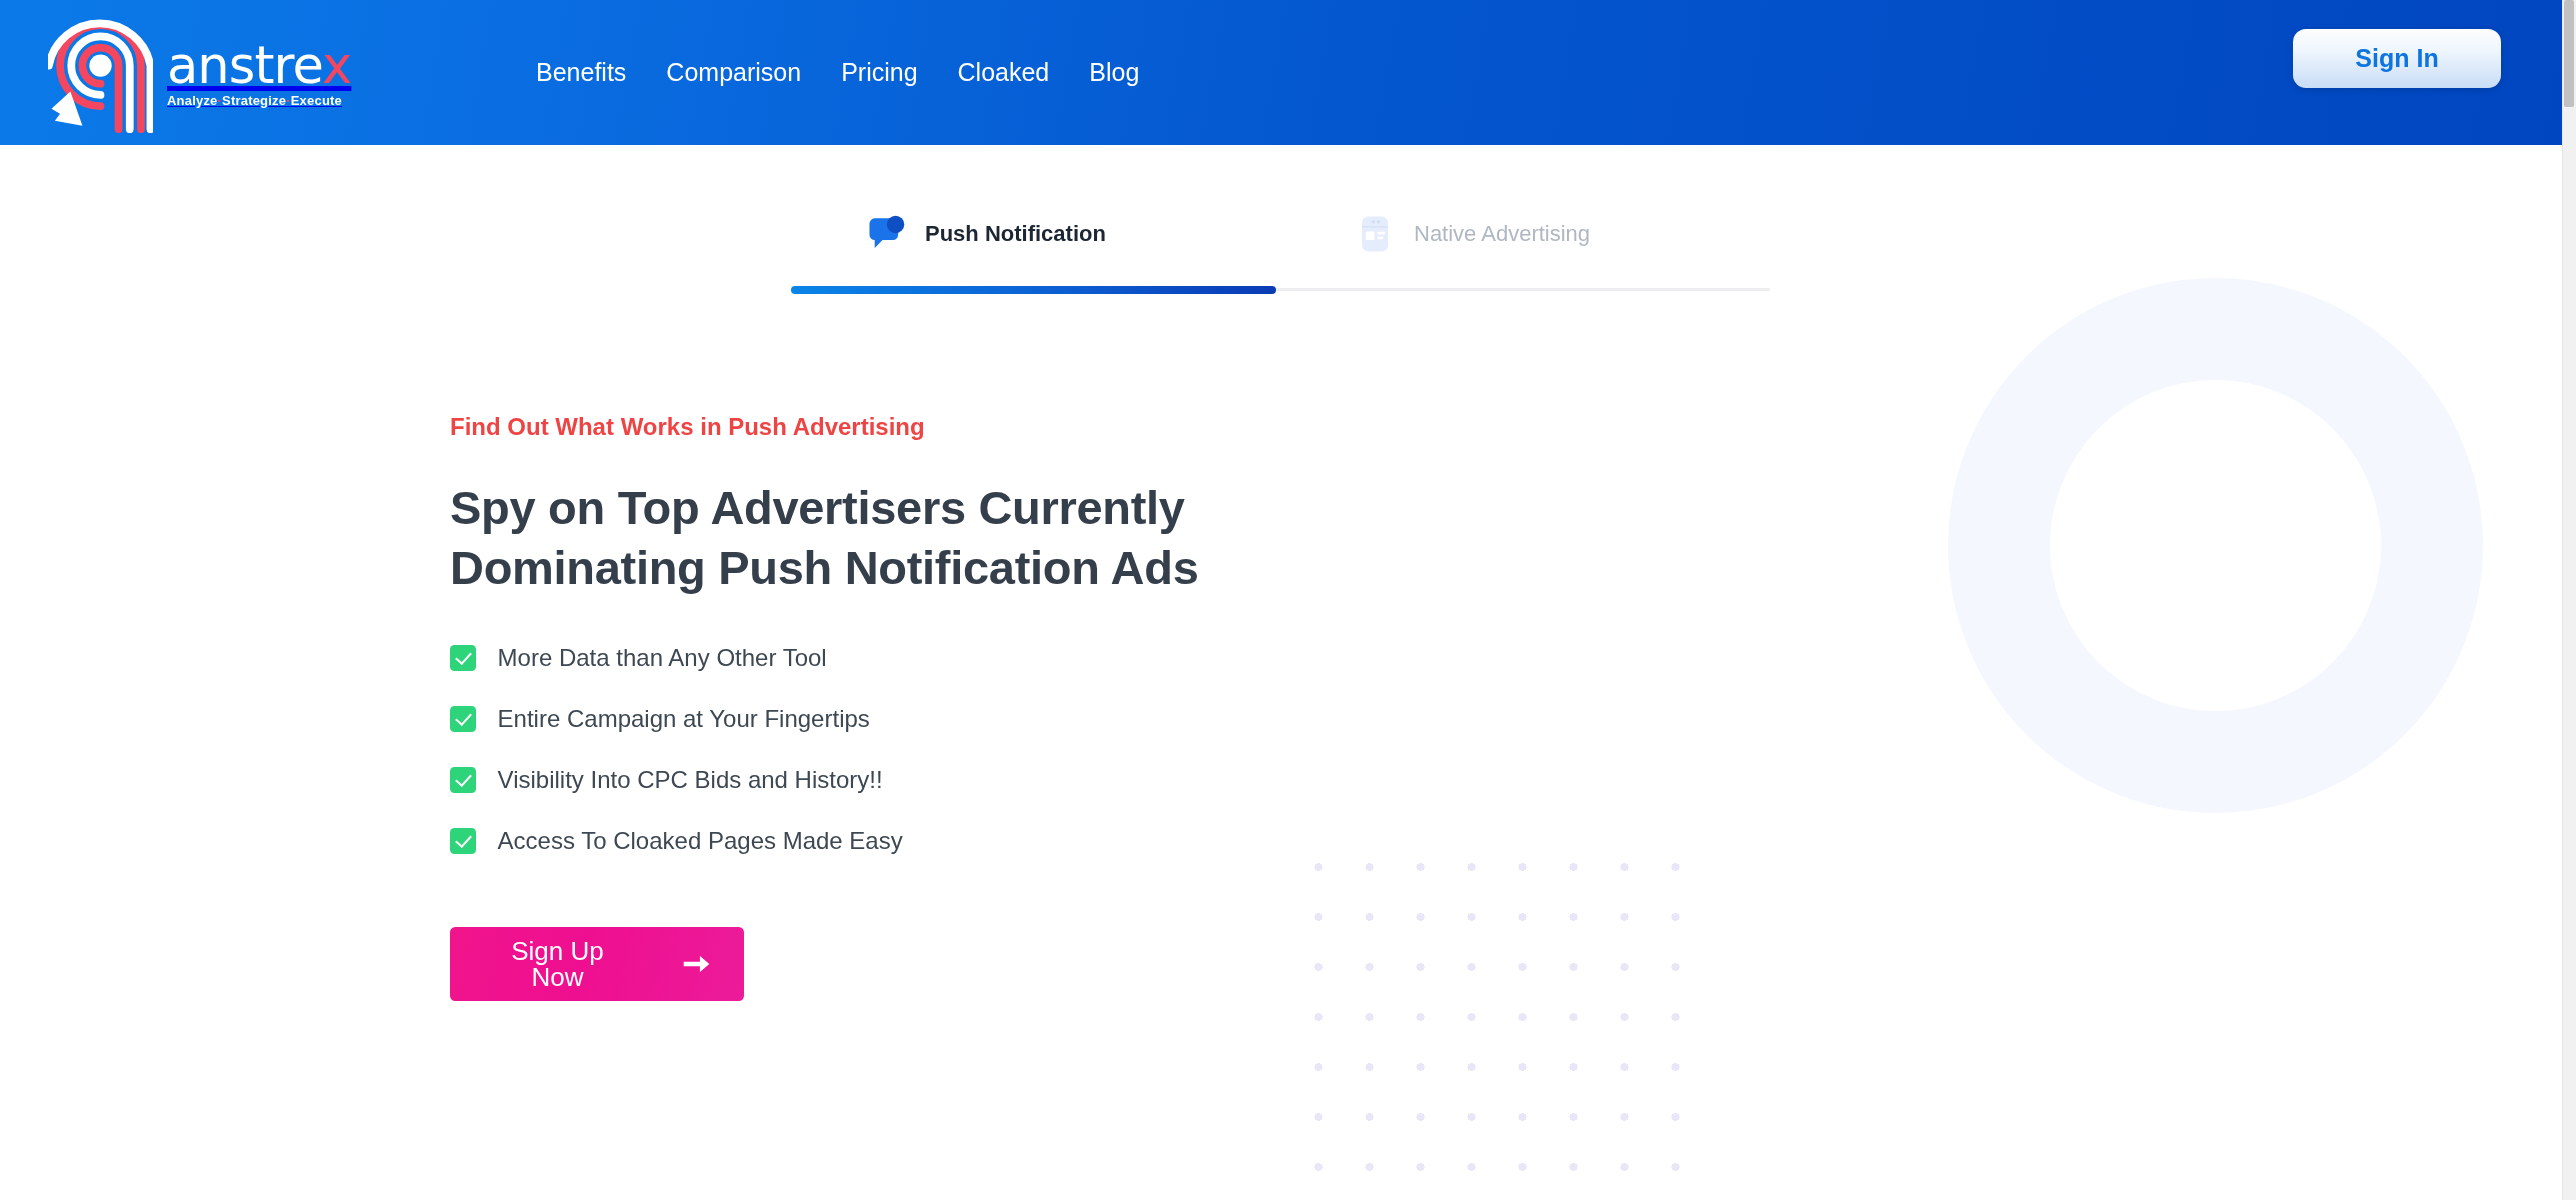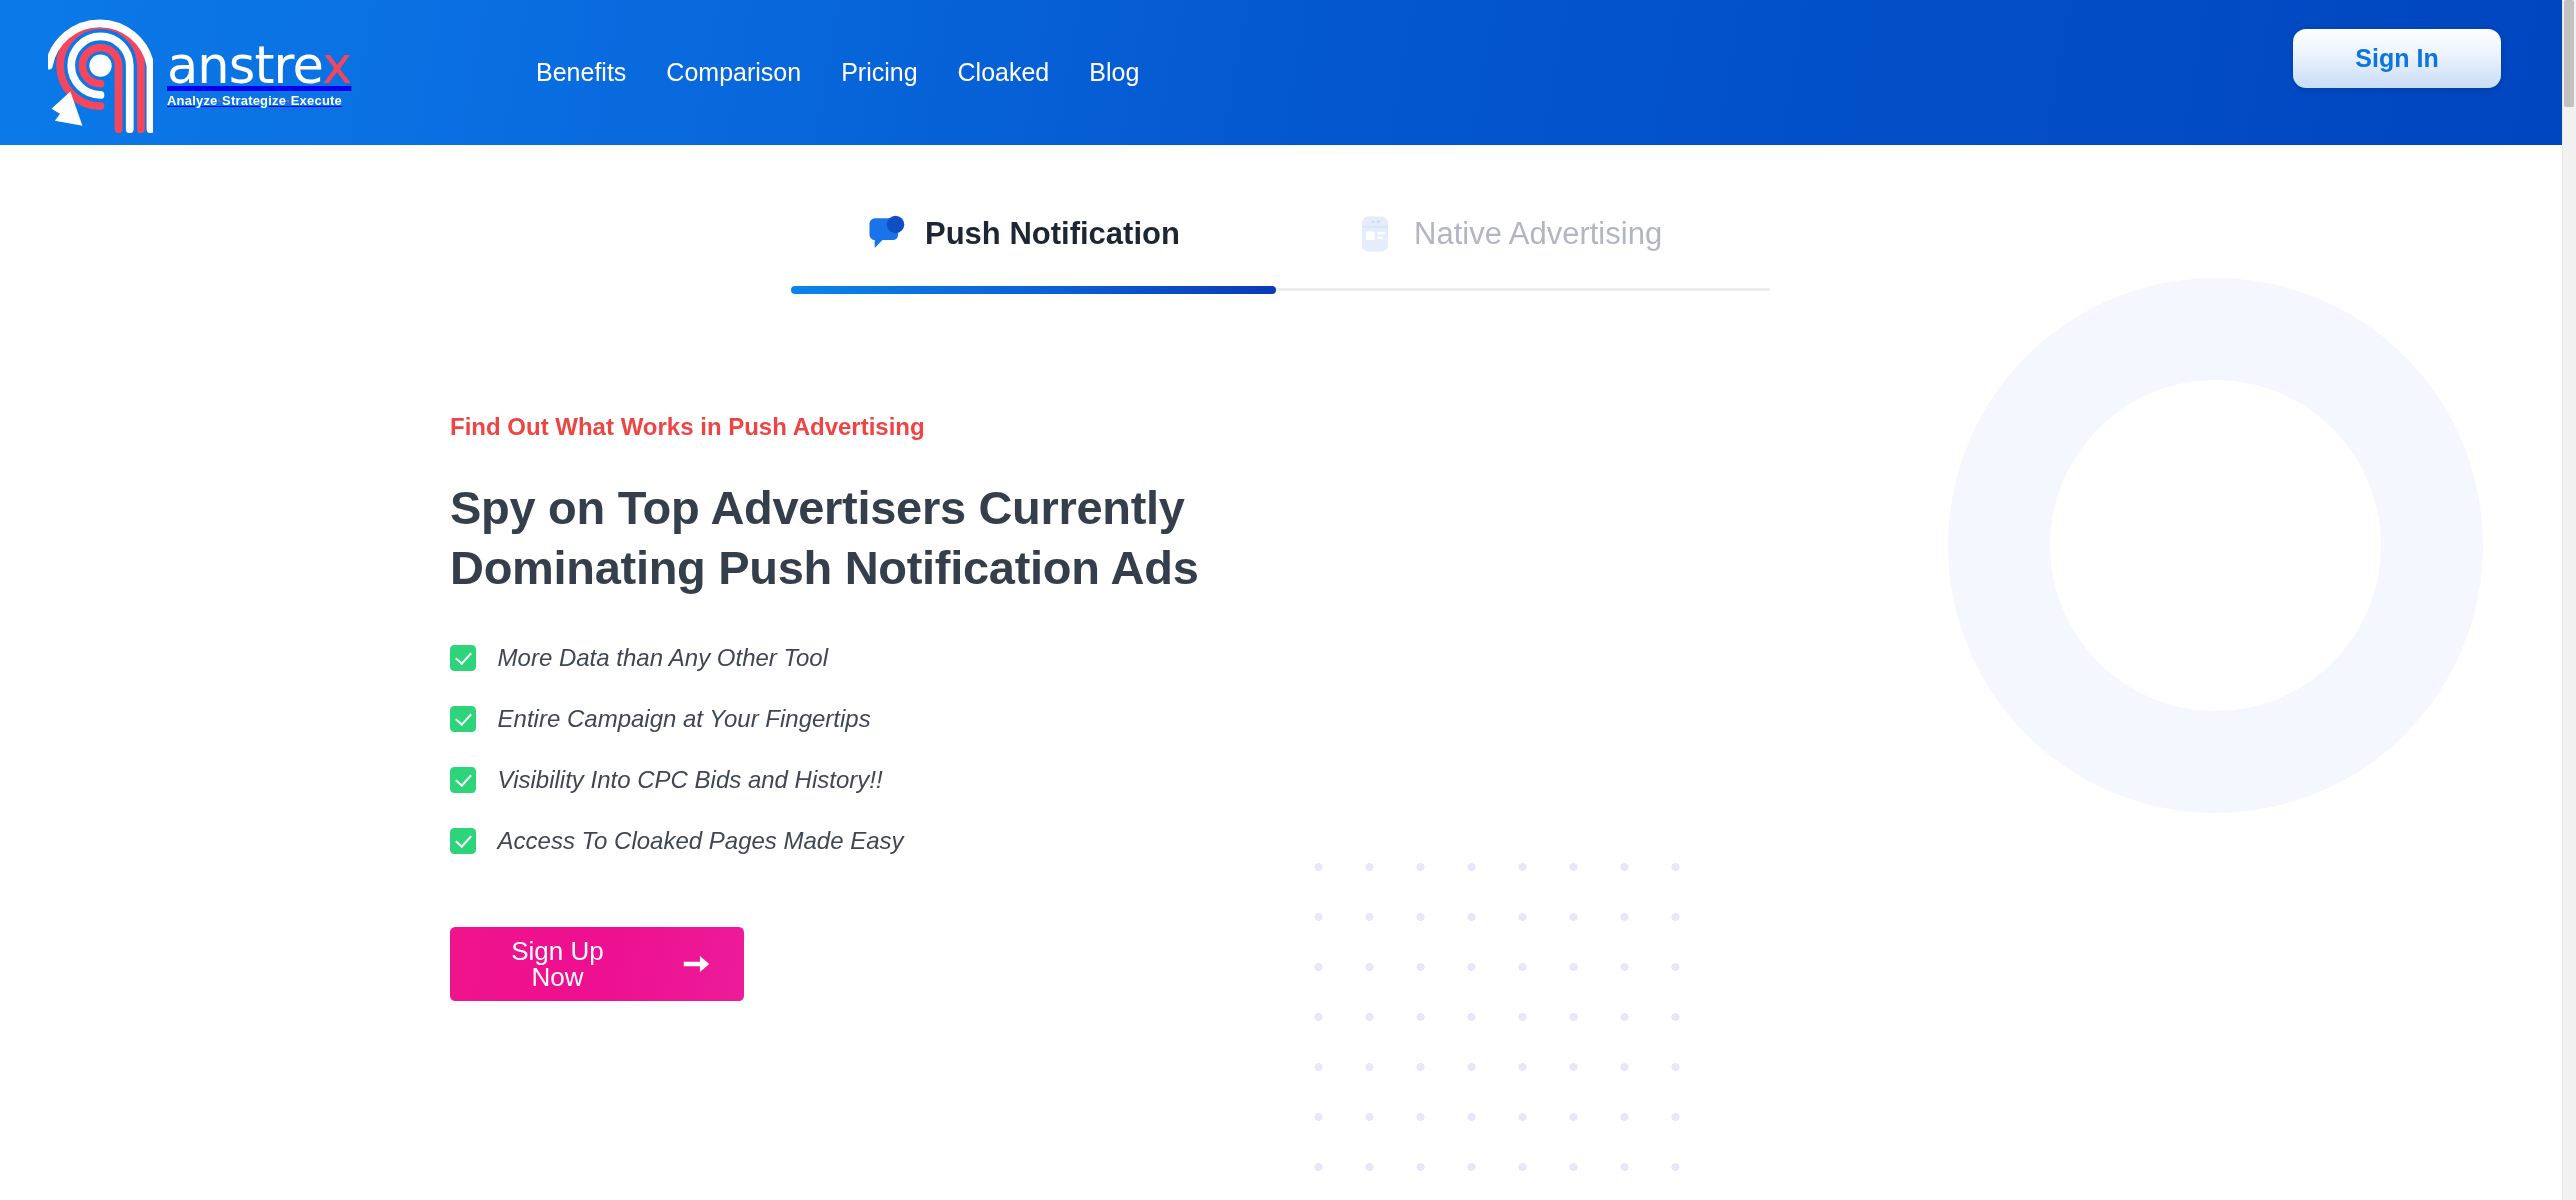--- a/index.html
+++ b/index.html
@@ -101,21 +101,21 @@
     width: 979px; height: 114px;
     z-index: 20;
   }
   .tab {
     position: absolute; top: 0; height: 102px;
     display: flex; align-items: center; gap: 19px;
     cursor: pointer;
   }
   #tab-push { left: 75px; }
   #tab-native { left: 564px; }
-  .tab-label { font-size: 31px; font-weight: 700; white-space: nowrap; }
+  .tab-label { font-size: 22px; font-weight: 700; white-space: nowrap; }
   #tab-push .tab-label { color: #1c2733; }
   #tab-native .tab-label { color: #b0b7c3; font-weight: 400; }
   .tab-icon { width: 40px; height: 40px; flex: 0 0 auto; }
 
   #tab-rule {
     position: absolute; left: 0; top: 105px;
     width: 979px; height: 2.6px;
     background: #ededf0; border-radius: 2.6px;
   }
   #tab-underline {
@@ -133,21 +133,21 @@
   }
   #eyebrow {
     font-size: 24px; color: #ef4444; font-weight: 700;
     line-height: 1.2; margin-bottom: 36px;
   }
   #hero-title {
     font-size: 47px; font-weight: 700; color: #343f4b;
     line-height: 1.28; letter-spacing: -0.3px;
     max-width: 777px; margin-bottom: 45px;
   }
-  #feature-list { list-style: none; font-style: italic; }
+  #feature-list { list-style: none; }
   .feature-item {
     display: flex; align-items: center; gap: 21.6px;
     margin-bottom: 32px; height: 29px;
   }
   .check-box {
     width: 26px; height: 26px; flex: 0 0 auto;
     background: #2ed47a; border-radius: 4.3px;
     position: relative;
   }
   .check-box::after {

